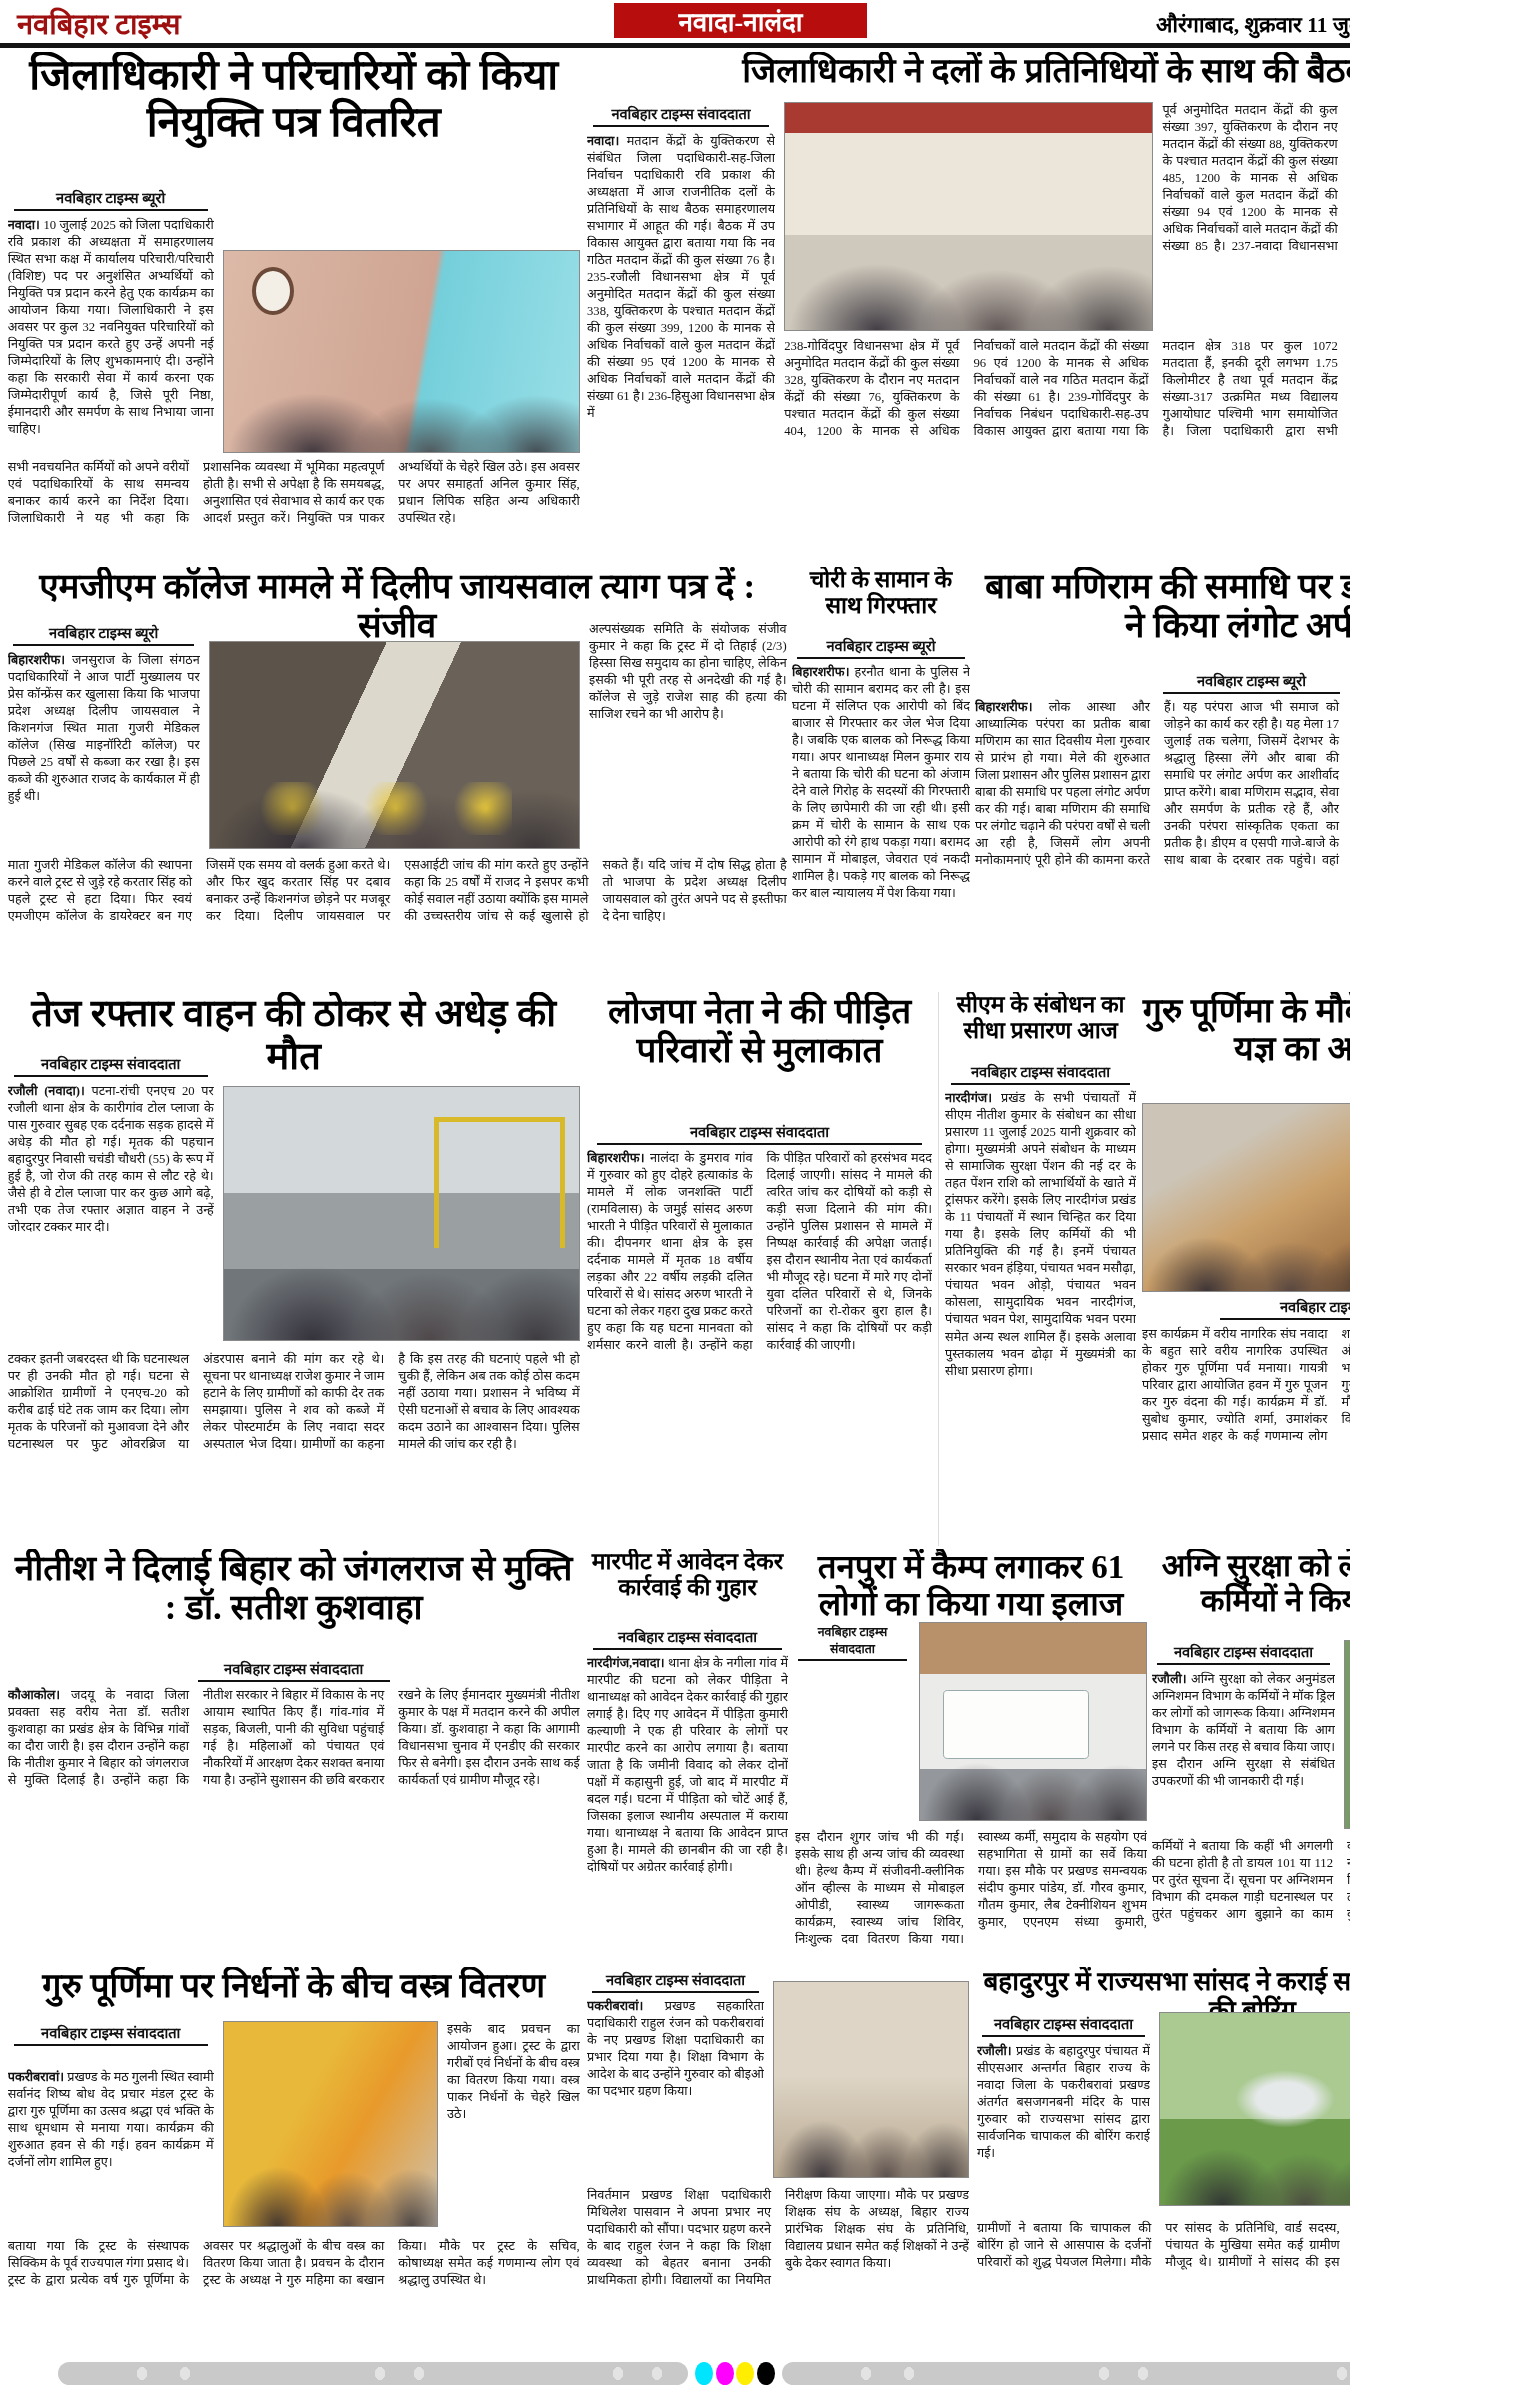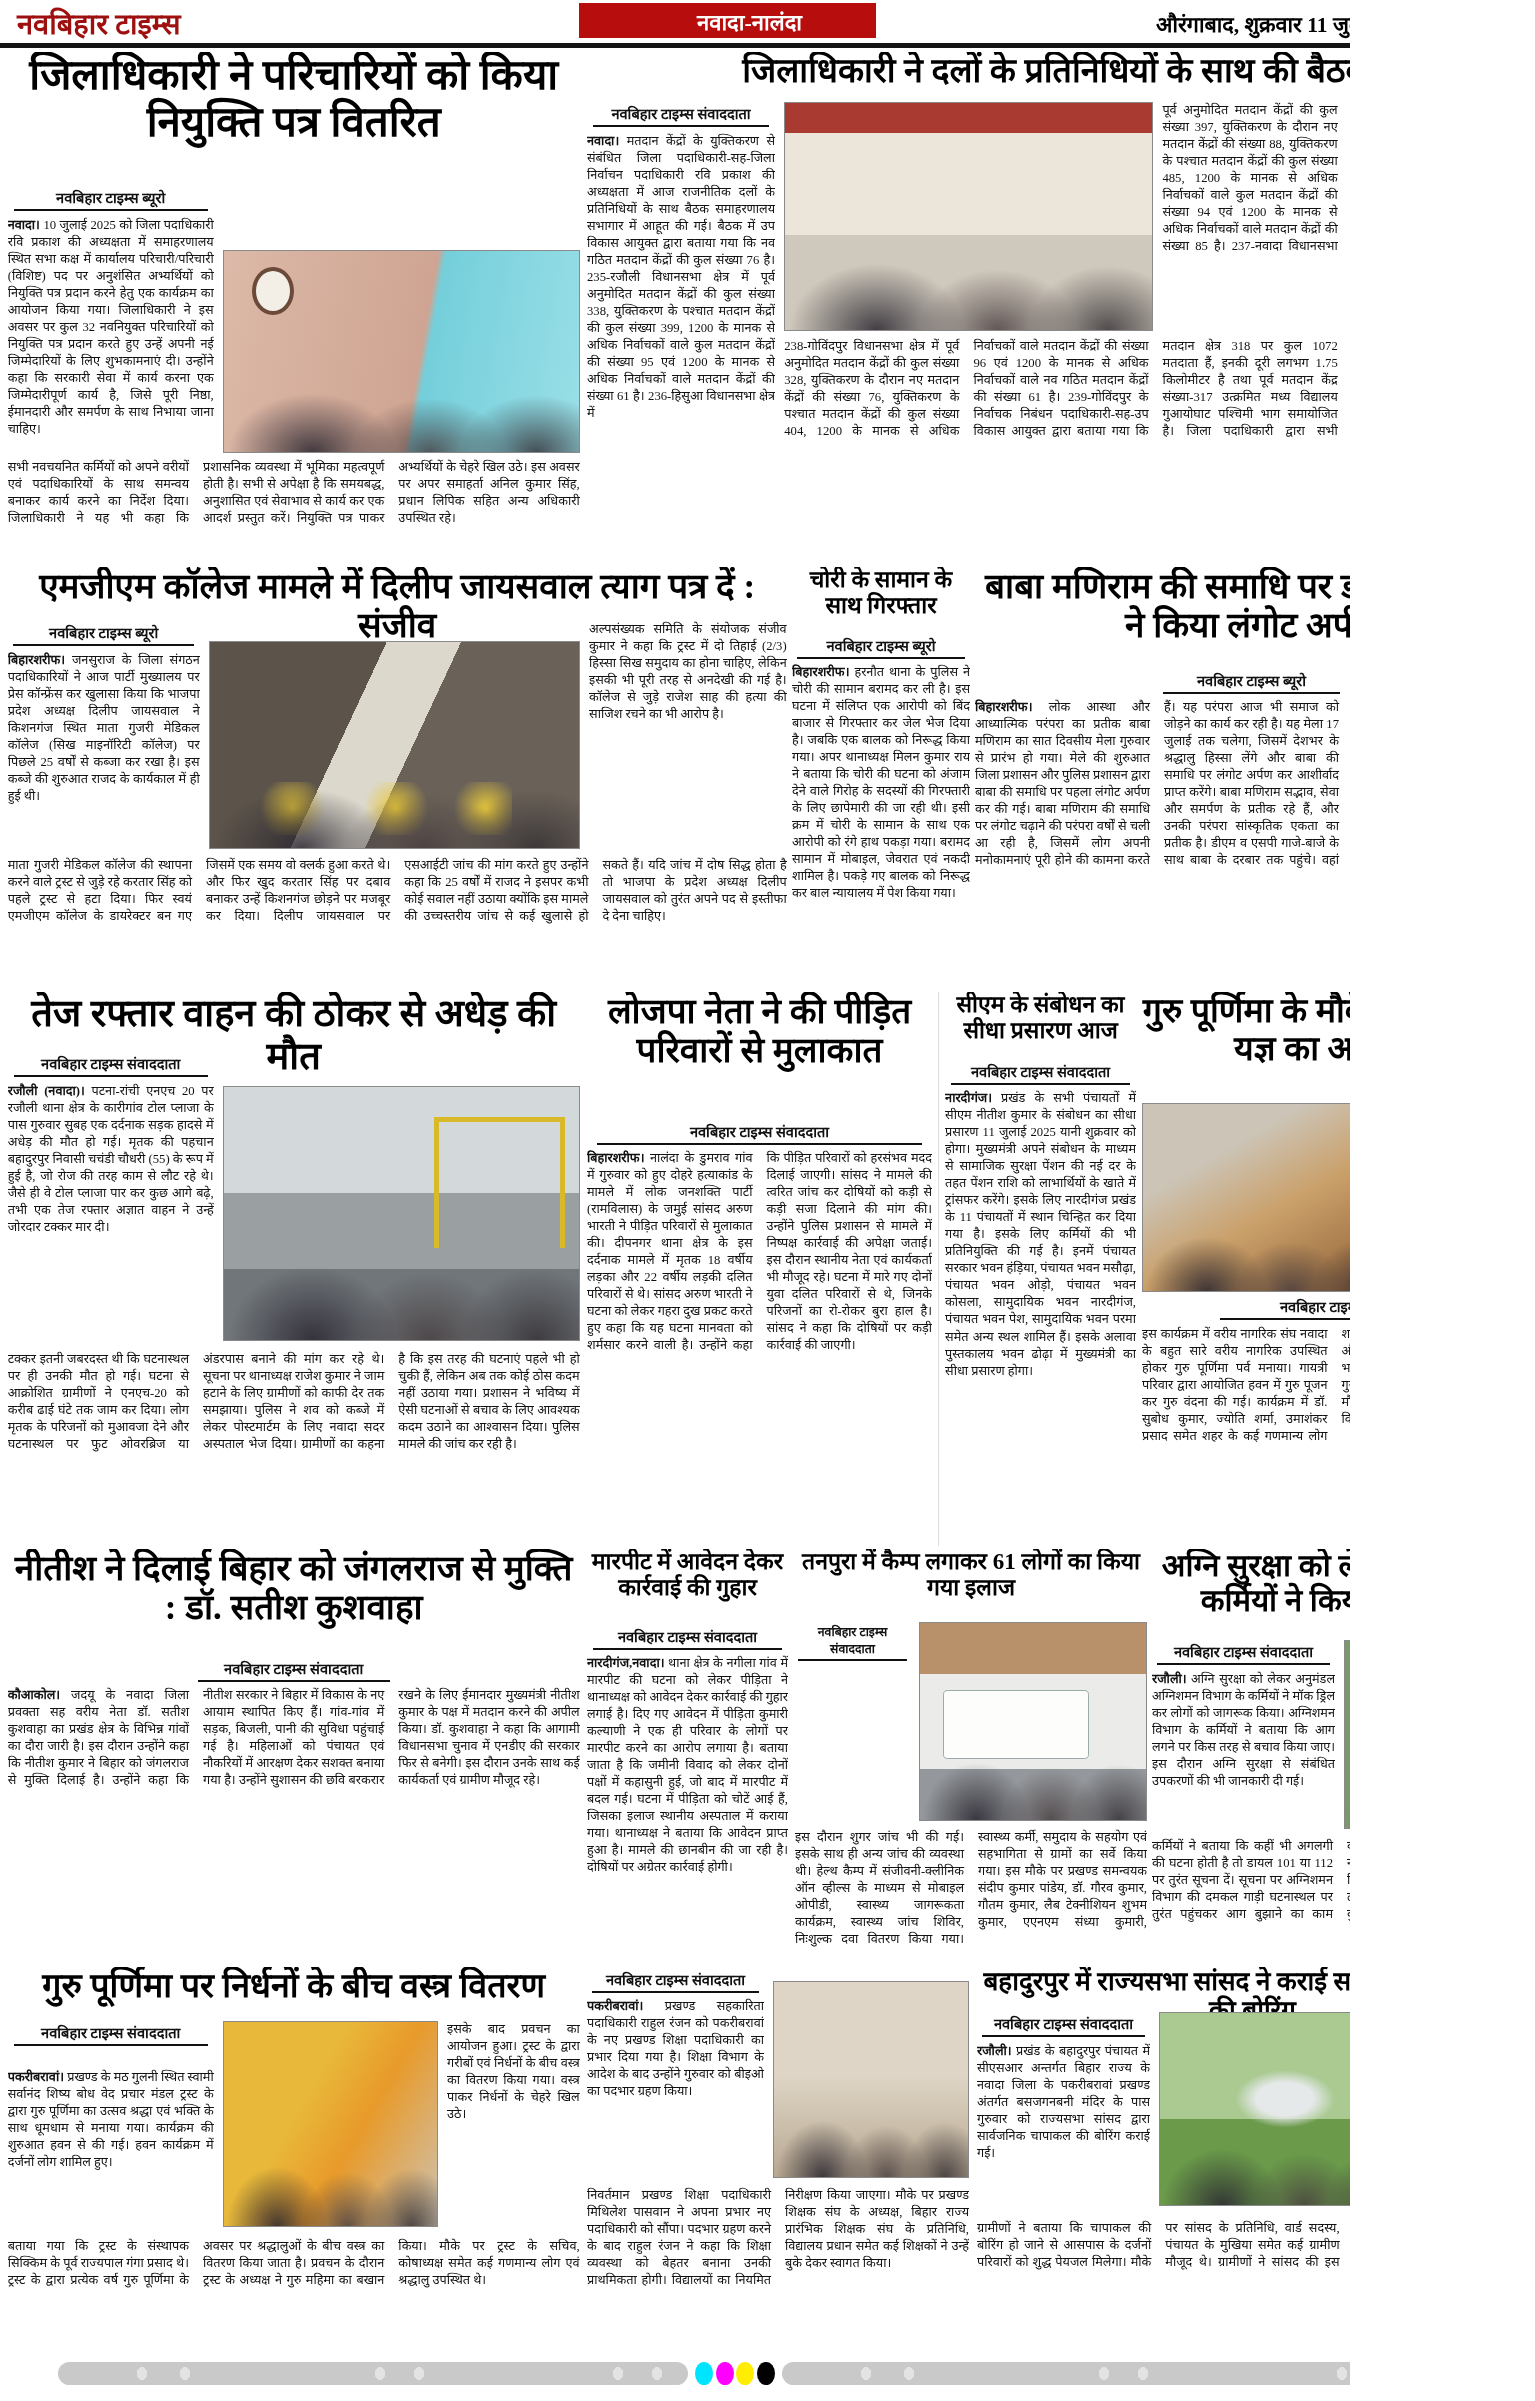--- a/index.html
+++ b/index.html
@@ -1,21 +1,21 @@
 <!DOCTYPE html>
 <html style="font-size:12.3px"><head>
 <meta charset="utf-8">
 <style>
   html,body{margin:0;padding:0;background:#fff;}
   .page{position:relative;width:1350px;height:2401px;background:#fff;overflow:hidden;
         font-family:"Liberation Serif","DejaVu Sans",serif;color:#111;}
   
   .paper-name{position:absolute;left:17px;top:3.1px;font-size:29px;font-weight:bold;color:#9e0f0f;}
-  .region-banner{position:absolute;left:579px;top:3.1px;width:253px;height:35px;background:#b80d0d;
-        color:#fff;font-size:22px;font-weight:bold;display:flex;align-items:center;justify-content:center;padding-left:44px;}
+  .region-banner{position:absolute;left:614px;top:3.1px;width:253px;height:35px;background:#b80d0d;
+        color:#fff;font-size:26px;font-weight:bold;display:flex;align-items:center;justify-content:center;}
   .issue-date{position:absolute;left:1021px;top:9.2px;width:407px;text-align:right;font-size:21.5px;font-weight:bold;color:#000;}
   .page-num{position:absolute;left:1453px;top:1.5px;width:77px;height:38px;background:#b80d0d;color:#fff;
         font-size:31px;font-weight:bold;display:flex;align-items:center;justify-content:center;}
   .rule-top{position:absolute;left:0;top:43px;width:1535px;height:4.6px;background:#141414;}
   
   .article{position:absolute;overflow:hidden;}
   .h1{font-weight:bold;text-align:center;line-height:1.12;color:#000;margin:0 0 4.6px 0;}
   .byline{font-weight:bold;text-align:center;font-size:14.6px;border-bottom:2.3px solid #111;
         padding-bottom:2.3px;margin:1.5px auto 5.4px;width:94%;}
   .row{display:flex;gap:9.2px;}
@@ -201,21 +201,21 @@
   <div class="article" style="left:587px;top:1549px;width:201px;height:415px;">
     <div class="h1" style="font-size:23px;height:72px;">मारपीट में आवेदन देकर कार्रवाई की गुहार</div>
     <div class="byline">नवबिहार टाइम्स संवाददाता</div>
     <div class="body" style="height:307px;">
       <b class="dl">नारदीगंज,नवादा।</b>
       <span>थाना क्षेत्र के नगीला गांव में मारपीट की घटना को लेकर पीड़िता ने थानाध्यक्ष को आवेदन देकर कार्रवाई की गुहार लगाई है। दिए गए आवेदन में पीड़िता कुमारी कल्याणी ने एक ही परिवार के लोगों पर मारपीट करने का आरोप लगाया है। बताया जाता है कि जमीनी विवाद को लेकर दोनों पक्षों में कहासुनी हुई, जो बाद में मारपीट में बदल गई। घटना में पीड़िता को चोटें आई हैं, जिसका इलाज स्थानीय अस्पताल में कराया गया। थानाध्यक्ष ने बताया कि आवेदन प्राप्त हुआ है। मामले की छानबीन की जा रही है। दोषियों पर अग्रेतर कार्रवाई होगी।</span>
     </div>
   </div>
 
   <div class="article" style="left:795px;top:1549px;width:352px;height:415px;">
-    <div class="h1" style="font-size:23px;height:68px;">तनपुरा में कैम्प लगाकर 61 लोगों का किया गया इलाज</div>
+    <div class="h1" style="font-size:33px;height:68px;">तनपुरा में कैम्प लगाकर 61 लोगों का किया गया इलाज</div>
     <div class="row" style="height:201px;">
       <div class="col" style="width:115px;">
         <div class="byline" style="font-size:12.3px;">नवबिहार टाइम्स संवाददाता</div>
       </div>
       <div class="photo ph6" style="flex:1;height:197px;"></div>
     </div>
     <div class="body c2" style="height:132px;margin-top:6.1px;">इस दौरान शुगर जांच भी की गई। इसके साथ ही अन्य जांच की व्यवस्था थी। हेल्थ कैम्प में संजीवनी-क्लीनिक ऑन व्हील्स के माध्यम से मोबाइल ओपीडी, स्वास्थ्य जागरूकता कार्यक्रम, स्वास्थ्य जांच शिविर, निःशुल्क दवा वितरण किया गया। स्वास्थ्य कर्मी, समुदाय के सहयोग एवं सहभागिता से ग्रामों का सर्वे किया गया। इस मौके पर प्रखण्ड समन्वयक संदीप कुमार पांडेय, डॉ. गौरव कुमार, गौतम कुमार, लैब टेक्नीशियन शुभम कुमार, एएनएम संध्या कुमारी, एमएमयूओडी रोहित कुमार उपस्थित थे।</div>
   </div>
 
   <div class="article" style="left:1152px;top:1549px;width:376px;height:415px;">

